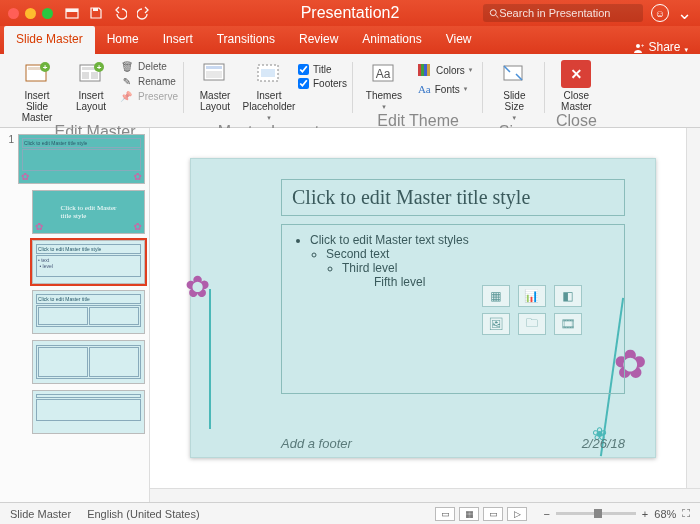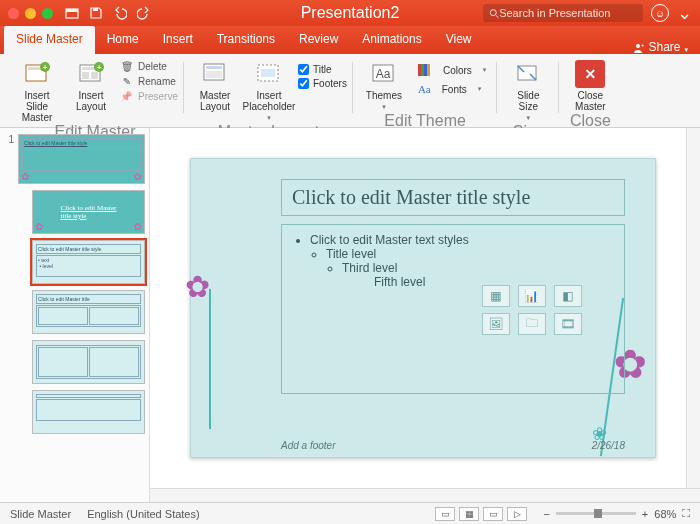--- a/index.html
+++ b/index.html
@@ -32,54 +32,54 @@
 .group:not(:last-child)::after { content:""; position:absolute; right:0; top:4px; bottom:14px; width:1px; background:#d8d8d8; }
 .group-body { display:flex; gap:4px; flex:1; align-items:flex-start; }
 .group-label { font-size:16px; color:#888; margin-top:auto; padding-bottom:2px; }
 .bigbtn { display:flex; flex-direction:column; align-items:center; width:50px; text-align:center; font-size:10px; line-height:11px; cursor:pointer; padding-top:2px; }
 .bigbtn .icon { width:30px; height:28px; margin-bottom:2px; display:flex; align-items:center; justify-content:center; }
 .smallstack { display:flex; flex-direction:column; gap:3px; padding-top:2px; }
 .smallbtn { display:flex; align-items:center; gap:4px; font-size:10px; cursor:pointer; white-space:nowrap; color:#555; }
 .smallbtn .mini { width:14px; height:12px; display:flex; align-items:center; justify-content:center; }
 .checkrow { display:flex; align-items:center; gap:4px; font-size:10px; }
 .checkrow input { width:11px; height:11px; }
-.dropbtn { display:flex; align-items:center; gap:11px; font-size:10px; border:1px solid transparent; padding:1px 4px; border-radius:2px; cursor:pointer; }
+.dropbtn { display:flex; align-items:center; gap:4px; font-size:10px; border:1px solid transparent; padding:1px 4px; border-radius:2px; cursor:pointer; }
 .dropbtn.hl { border:2px solid #3b4bd8; background:#eef; }
 .caret { font-size:7px; color:#777; }
 .closebtn .icon { background:#d94036; border-radius:3px; color:#fff; font-size:14px; font-weight:bold; }
 
 
 .main { display:flex; height: calc(524px - 26px - 28px - 74px - 22px); background:#fff; }
 .thumbrail { width:150px; border-right:1px solid #ddd; overflow:hidden; padding:6px 4px; background:#fbfbfb; }
 .trow { display:flex; gap:4px; margin-bottom:6px; }
 .tnum { width:10px; font-size:10px; color:#666; text-align:right; }
 .thumb { flex:1; height:50px; border:1px solid #bbb; background:#d5eef0; font-size:5px; color:#457; padding:3px; position:relative; overflow:hidden; }
 .thumb.sub { margin-left:14px; height:44px; }
 .thumb.sel { outline:2px solid #e03e1f; }
 .thumb .ttl { border:1px solid #8ab; padding:1px; color:#2a5a6a; }
 .thumb .bod { border:1px solid #8ab; margin-top:1px; padding:1px; height:22px; }
-.thumb.decor { background: #5bbdb9; text-decoration: underline; }
+.thumb.decor { background: #5bbdb9; }
 .thumb.decor::before { content:"✿"; position:absolute; bottom:1px; left:2px; color:#c56aa8; font-size:10px; }
 .thumb.decor::after { content:"✿"; position:absolute; bottom:1px; right:2px; color:#c56aa8; font-size:10px; }
 
 .canvaswrap { flex:1; display:flex; flex-direction:column; background:#fff; position:relative; }
 .canvasinner { flex:1; position:relative; overflow:hidden; }
 .slide { position:absolute; left:40px; top:30px; right:30px; bottom:30px; background:#cde9ea; box-shadow:0 1px 4px rgba(0,0,0,.25); border:1px solid #b8d8d8; font-family: Georgia, serif; color:#3a5a5c; }
 .slide .flower { position:absolute; font-size:30px; color:#b05eaa; }
 .slide .fl1 { left:-6px; top:110px; }
 .slide .fl2 { right:8px; bottom:70px; font-size:40px; }
 .slide .fl3 { right:48px; bottom:12px; font-size:18px; }
 .slide .stem { position:absolute; width:2px; background:#4bb8b8; }
 .titlebox { margin:20px 30px 8px 90px; border:1px solid #8abcba; padding:6px 10px; font-size:20px; font-family:Georgia,serif; color:#3a5a5c; }
 .bodybox { margin:4px 30px 8px 90px; border:1px solid #8abcba; padding:8px 12px; font-size:12px; height:170px; position:relative; }
 .bodybox ul { list-style:disc; margin-left:16px; }
 .bodybox ul ul { list-style:circle; }
 .iconrow { position:absolute; right:40px; top:60px; display:grid; grid-template-columns:repeat(3,30px); gap:6px; }
 .iconrow span { width:28px; height:22px; background:#e8f4f4; border:1px solid #a0c8c8; display:flex; align-items:center; justify-content:center; font-size:12px; color:#5a9696; }
-.footerrow { position:absolute; bottom:6px; left:90px; right:30px; display:flex; justify-content:space-between; font-size:10px; font-style:italic; color:#5a7a7a; }
+.footerrow { position:absolute; bottom:6px; left:90px; right:30px; display:flex; justify-content:space-between; font-size:13px; font-style:italic; color:#5a7a7a; }
 
 .scroll-v { width:14px; background:#f4f4f4; border-left:1px solid #ddd; }
 .scroll-h { height:14px; background:#f4f4f4; border-top:1px solid #ddd; }
 
 
 .status { height:22px; background:#f5f5f5; border-top:1px solid #d0d0d0; display:flex; align-items:center; padding:0 10px; font-size:11px; color:#555; gap:16px; }
 .status .spacer { flex:1; }
 .viewbtns { display:flex; gap:4px; }
 .viewbtns span { width:20px; height:14px; border:1px solid #bbb; background:#fff; display:flex; align-items:center; justify-content:center; font-size:9px; }
 .zoom { display:flex; align-items:center; gap:6px; }
@@ -365,21 +365,21 @@
           <div class="stem" style="left:18px;top:130px;height:140px;"></div>
           <div class="stem" style="right:42px;bottom:0;height:160px;transform:rotate(8deg);"></div>
           <span class="flower fl1">✿</span>
           <span class="flower fl2">✿</span>
           <span class="flower fl3" style="color:#4bb8b8;">❀</span>
           <div class="titlebox">Click to edit Master title style</div>
           <div class="bodybox">
             <ul>
               <li>Click to edit Master text styles</li>
               <ul>
-                  <li>Title level</li>
+                  <li>Second text</li>
                 <ul>
                     <li>Third level</li>
                   <ul style="list-style:none;">
                     <ul style="list-style:none;">
                         <li>Fifth level</li>
                       </ul>
                   </ul>
                 </ul>
               </ul>
             </ul>

